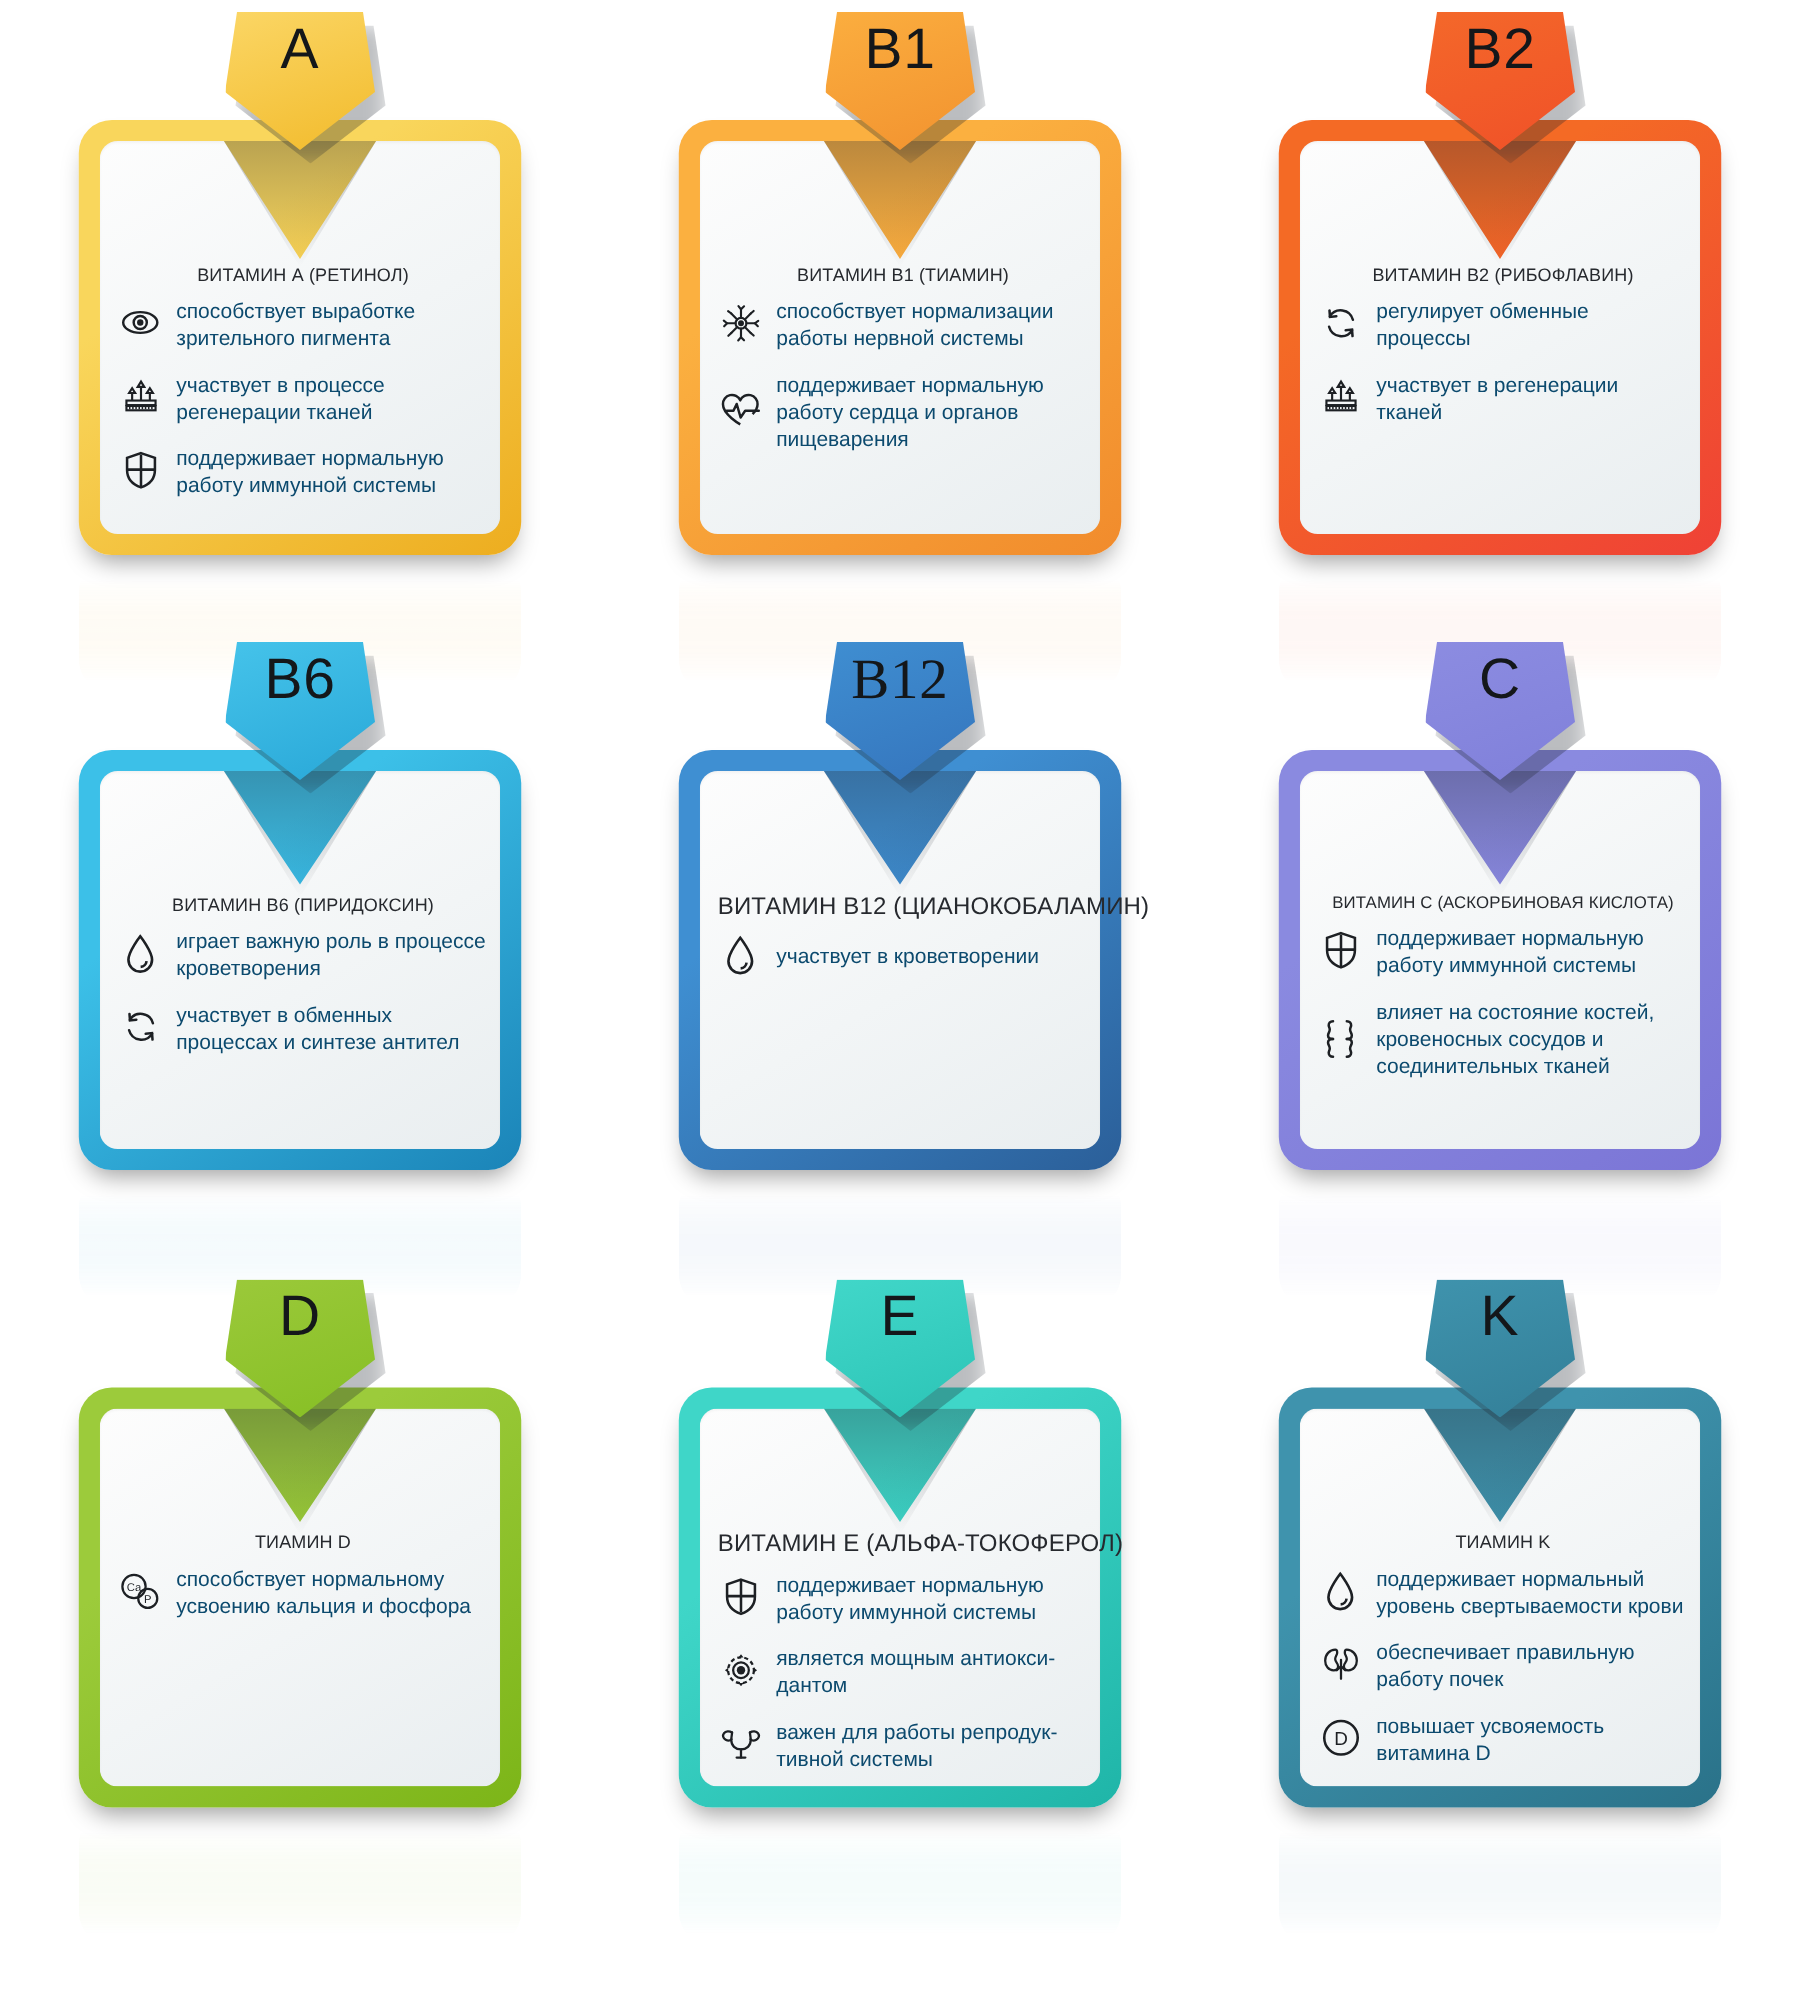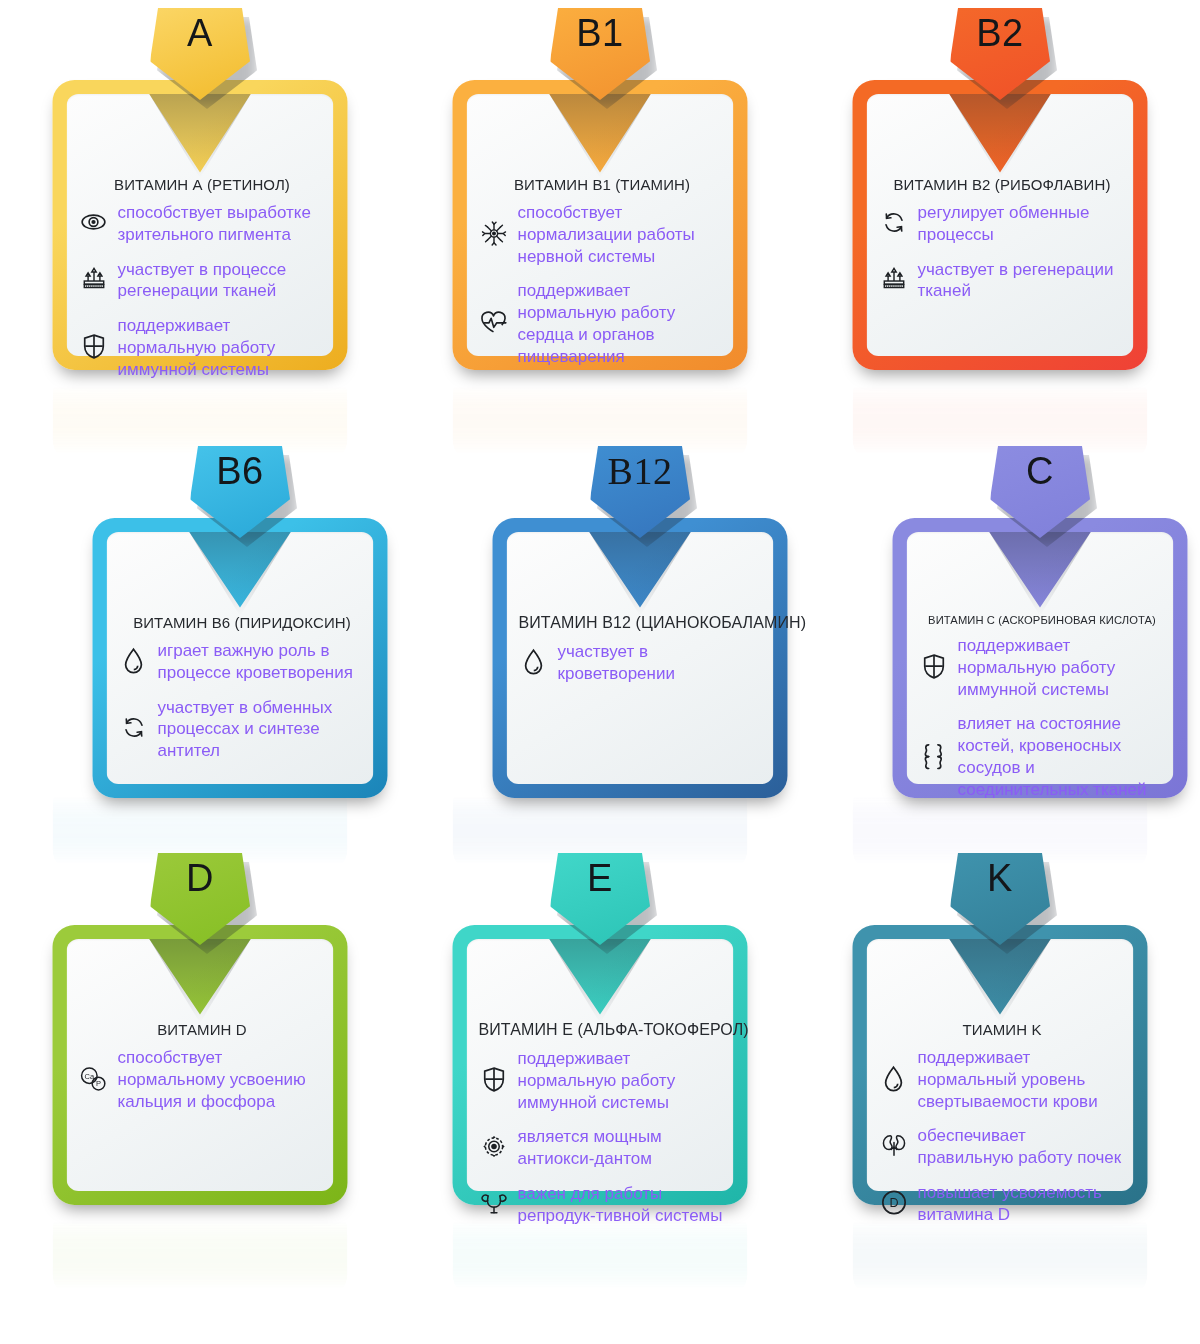--- a/index.html
+++ b/index.html
@@ -20,21 +20,21 @@
 
   .cell{position:relative;}
 
   
   .card{
     position:absolute;
     left:50%;transform:translateX(-50%);
     width:295px;
   }
   .card.row1{top:80px;height:290px;}
-  .card.row2{top:88px;height:280px;margin-left:40px;}
+  .card.row2{top:70px;height:280px;}
   .card.row3{top:75px;height:280px;}
 
   
   .frame{
     position:absolute;left:0;top:0;right:0;bottom:0;
     border-radius:22px;
     box-shadow:0 10px 16px -6px rgba(0,0,0,.38);
   }
   
   .panel{
@@ -75,40 +75,40 @@
   .tab-label{
     font-size:38px;color:#14171a;letter-spacing:.5px;line-height:1;
   }
 
   
   .content{
     position:absolute;left:26px;right:22px;top:96px;
   }
   .vit-title{
     text-align:center;
-    font-size:15px;
+    font-size:12px;
     color:#26292e;
     letter-spacing:.1px;
     margin-bottom:9px;
     white-space:nowrap;
   }
   .vit-title.small{font-size:16px;}
   .vit-title.xsmall{font-size:11.2px;}
 
   .benefit{
     display:flex;align-items:center;gap:9px;
     margin-bottom:13px;
   }
   .b-icon{
     flex:0 0 auto;width:30px;height:30px;
     display:flex;align-items:flex-start;justify-content:center;
   }
   .b-icon svg{display:block;}
   .b-text{
-    font-size:17px;line-height:1.28;color:#8b5cf6;
+    font-size:14px;line-height:1.28;color:#0c4a6e;
   }
 
   
   .reflection{
     position:absolute;left:50%;transform:translateX(-50%) scaleY(-1);
     width:295px;height:90px;
     border-radius:22px;
     opacity:.30;
     -webkit-mask-image:linear-gradient(180deg,rgba(0,0,0,0) 8%,rgba(0,0,0,.85) 100%);
     mask-image:linear-gradient(180deg,rgba(0,0,0,0) 8%,rgba(0,0,0,.85) 100%);
@@ -361,21 +361,21 @@
         <div class="reflection" style="background: linear-gradient(rgb(140, 194, 44) 0%, rgba(255, 255, 255, 0) 85%); top: 357px;"></div>
         <div class="card row3">
           <div class="tab-shadow" style="top: -72px;"></div>
           <div class="frame" style="background: linear-gradient(145deg, rgb(156, 203, 59) 0%, rgb(156, 203, 59) 30%, rgb(124, 181, 24) 100%);"></div>
           <div class="panel"></div>
           <div class="panel-shadow"></div>
           <div class="tab" style="top: -72px; background: linear-gradient(160deg, rgb(155, 201, 58) 0%, rgb(134, 191, 36) 100%);">
             <span class="tab-label">D</span>
           </div>
           <div class="content">
-            <div class="vit-title">ВИТАМИН D</div>
+            <div class="vit-title">ТИАМИН D</div>
             <div class="benefit">
               <span class="b-icon">
                 <svg width="32" height="28" viewBox="0 0 36 32">
                   <g fill="none" stroke="#1d2024" stroke-width="1.8">
                     <circle cx="13" cy="12" r="9.3"></circle>
                     <circle cx="24" cy="21.5" r="7.6"></circle>
                   </g>
                   <text x="13" y="16" font-family="Liberation Sans, sans-serif" font-size="9" text-anchor="middle" fill="#1d2024">Ca</text>
                   <text x="24" y="25" font-family="Liberation Sans, sans-serif" font-size="9" text-anchor="middle" fill="#1d2024">P</text>
                 </svg>

